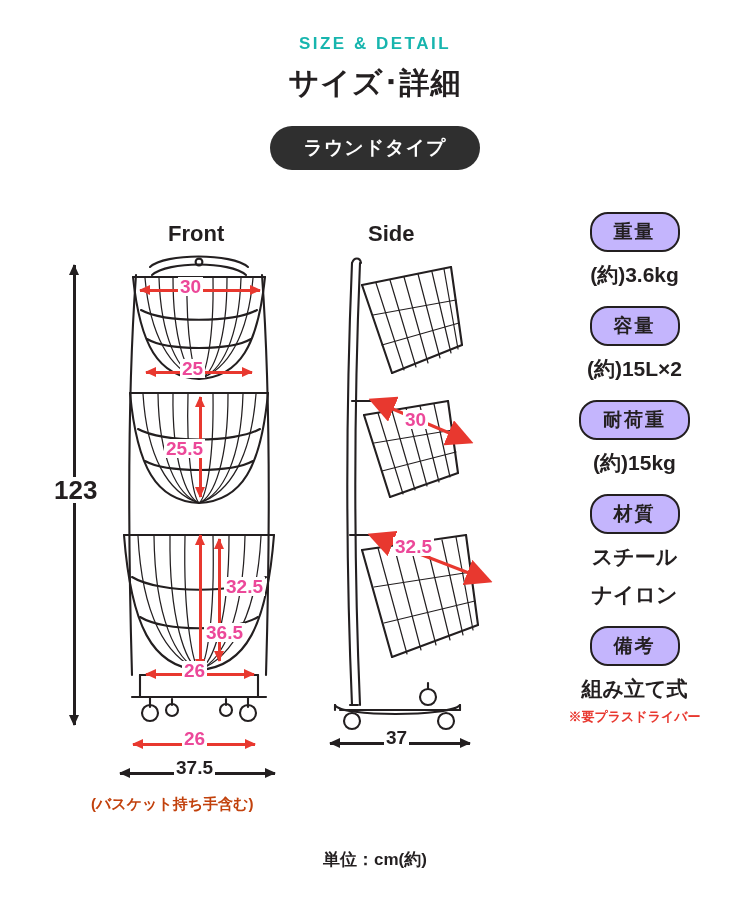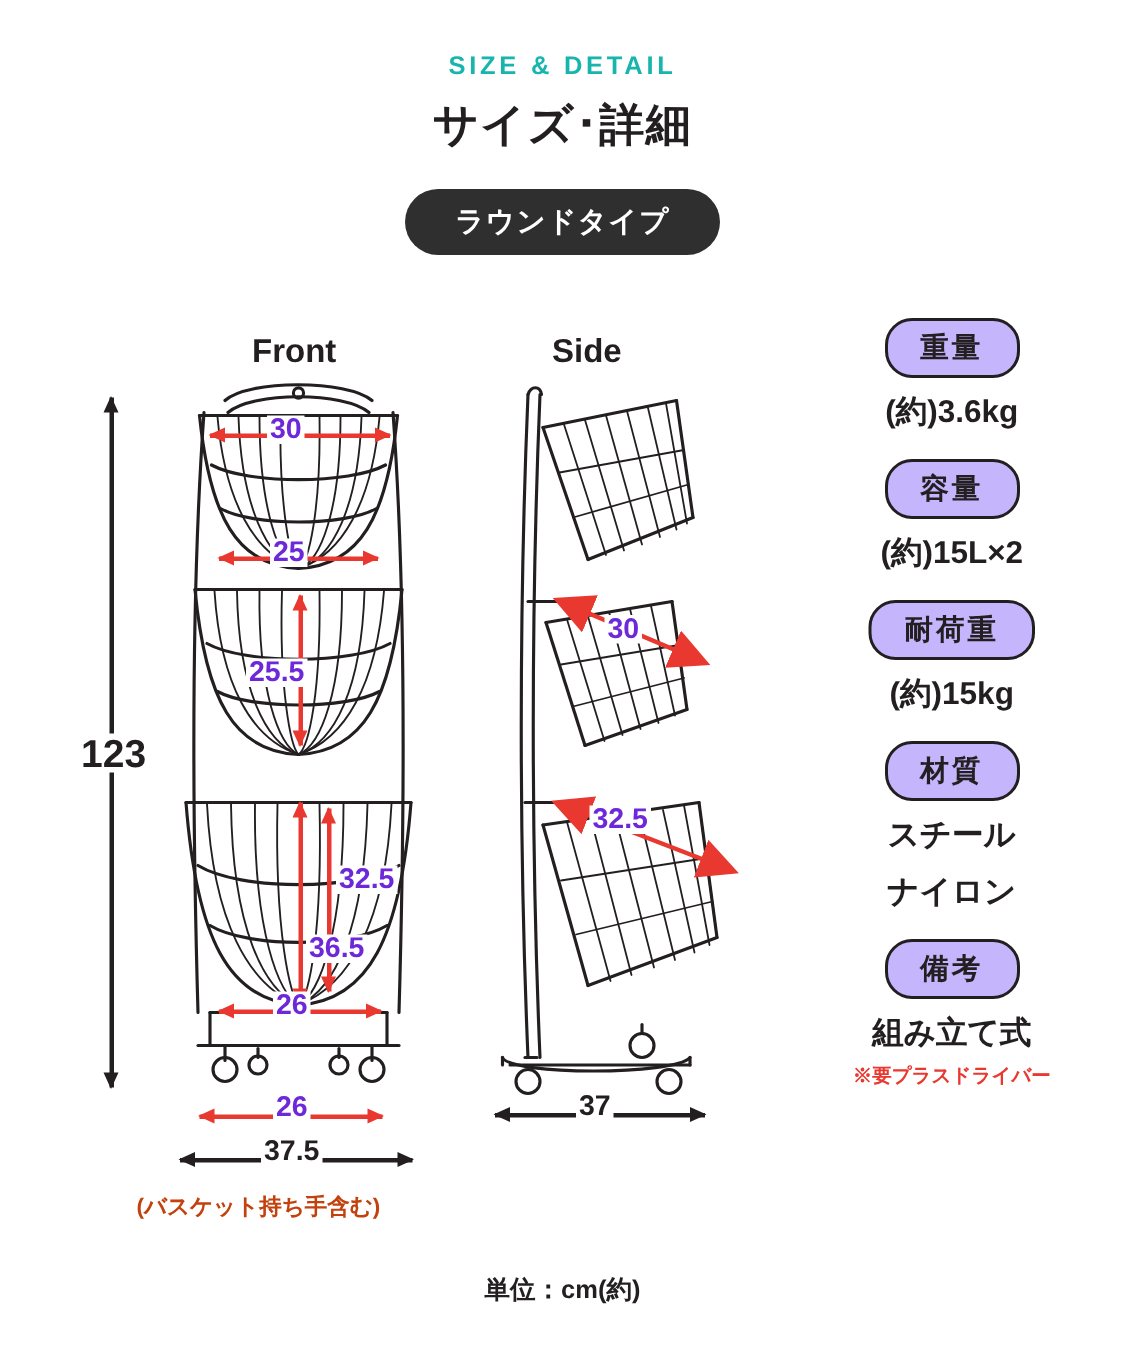--- a/index.html
+++ b/index.html
@@ -98,21 +98,21 @@
     color: #231f20;
   }
   .vl-front { left: 168px; top: 16px; }
   .vl-side  { left: 368px; top: 16px; }
 
   
   .dim {
     position: absolute;
     font-size: 19px;
     font-weight: bold;
-    color: #6d28d9;
+    color: #ec4899;
     background: #ffffff;
     padding: 0 2px;
     line-height: 1;
     white-space: nowrap;
   }
   .dim.black { color: #231f20; }
   .dim.big { font-size: 26px; }
 
   
   .arrow-h, .arrow-v {
@@ -339,21 +339,21 @@
     <div class="arrow-v" style="left:199px; top:330px; height:134px;"></div>
     <div class="dim" style="left:204px; top:418px;">36.5</div>
 
     <div class="arrow-h" style="left:146px; top:468px; width:108px;"></div>
     <div class="dim" style="left:182px; top:456px;">26</div>
 
     <div class="arrow-h" style="left:133px; top:538px; width:122px;"></div>
     <div class="dim" style="left:182px; top:524px;">26</div>
 
     <div class="arrow-v black" style="left:73px; top:60px; height:460px;"></div>
-    <div class="dim black big" style="left:52px; top:284px;">123</div>
+    <div class="dim black big" style="left:52px; top:272px;">123</div>
 
     <div class="arrow-h black" style="left:120px; top:567px; width:155px;"></div>
     <div class="dim black" style="left:174px; top:553px;">37.5</div>
     <div class="caption" style="left:91px; top:590px;">(バスケット持ち手含む)</div>
 
     <div class="arrow-d" style="left:368px; top:190px;">
       <svg width="110" height="54" viewBox="0 0 110 54">
         <defs>
           <marker id="arrHeadR" markerWidth="9" markerHeight="9" refX="7" refY="4.5" orient="auto">
             <path d="M0,0 L9,4.5 L0,9 z" fill="#e8382f"></path>

